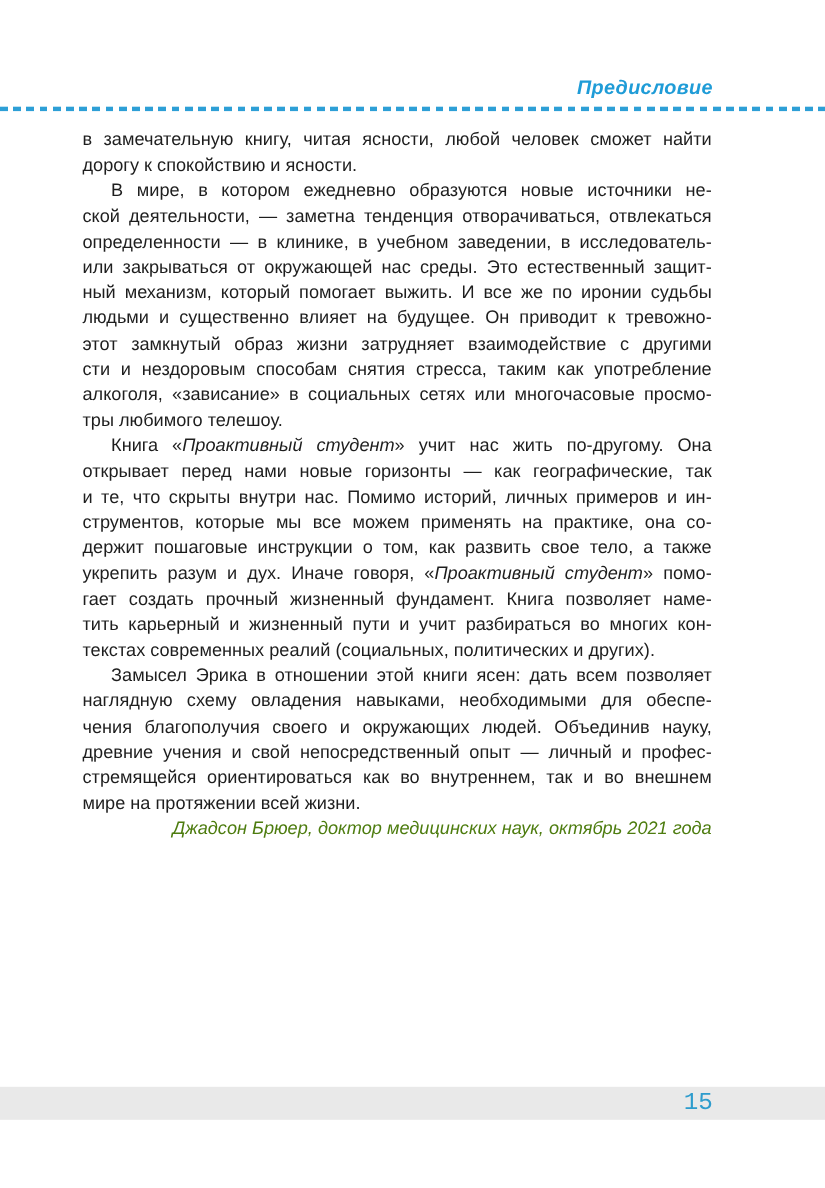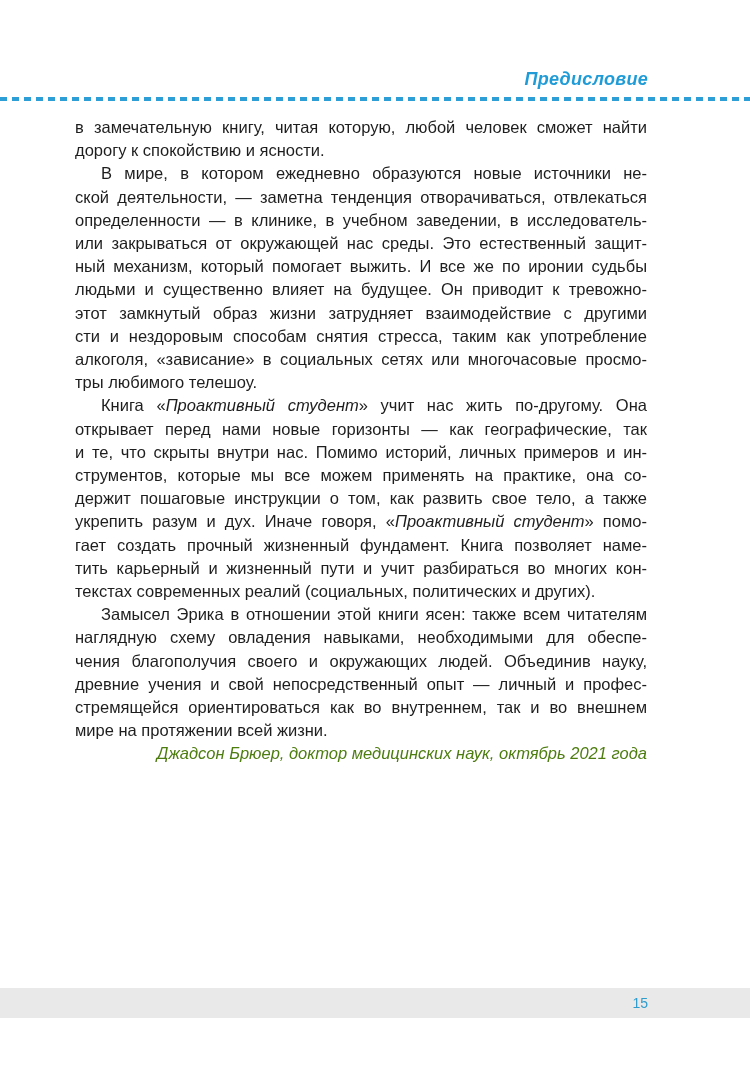--- a/index.html
+++ b/index.html
@@ -65,57 +65,57 @@
   .footer-band {
     position: absolute;
     left: 0; right: 0;
     top: 988px; height: 30px;
     background: #e9e9e9;
   }
   .folio {
     position: absolute;
     right: 102px; top: 0;
     height: 30px; line-height: 30px;
-    font-family: Liberation Sans, sans-serif;
-    font-size: 14px;
+    font-family: Liberation Mono, monospace;
+    font-size: 22px;
     color: #2e9ccd;
   }
 </style>
 </head>
 <body>
 
 <div class="page">
 
   <div class="running-head">Предисловие</div>
 
   <div class="dashed-rule"></div>
 
   <div class="text-block">
-      <div class="line"><span>в замечательную книгу, читая которую, любой человек сможет найти</span></div>
+      <div class="line"><span>в замечательную книгу, читая ясности, любой человек сможет найти</span></div>
       <div class="line para-end"><span>дорогу к спокойствию и ясности.</span></div>
       <div class="line indent"><span>В мире, в котором ежедневно образуются новые источники не-</span></div>
       <div class="line"><span>ской деятельности, — заметна тенденция отворачиваться, отвлекаться</span></div>
       <div class="line"><span>определенности — в клинике, в учебном заведении, в исследователь-</span></div>
       <div class="line"><span>или закрываться от окружающей нас среды. Это естественный защит-</span></div>
       <div class="line"><span>ный механизм, который помогает выжить. И все же по иронии судьбы</span></div>
       <div class="line"><span>людьми и существенно влияет на будущее. Он приводит к тревожно-</span></div>
       <div class="line"><span>этот замкнутый образ жизни затрудняет взаимодействие с другими</span></div>
       <div class="line"><span>сти и нездоровым способам снятия стресса, таким как употребление</span></div>
       <div class="line"><span>алкоголя, «зависание» в социальных сетях или многочасовые просмо-</span></div>
       <div class="line para-end"><span>тры любимого телешоу.</span></div>
       <div class="line indent"><span>Книга «</span><span class="it">Проактивный студент</span><span>» учит нас жить по-другому. Она</span></div>
       <div class="line"><span>открывает перед нами новые горизонты — как географические, так</span></div>
       <div class="line"><span>и те, что скрыты внутри нас. Помимо историй, личных примеров и ин-</span></div>
       <div class="line"><span>струментов, которые мы все можем применять на практике, она со-</span></div>
       <div class="line"><span>держит пошаговые инструкции о том, как развить свое тело, а также</span></div>
       <div class="line"><span>укрепить разум и дух. Иначе говоря, «</span><span class="it">Проактивный студент</span><span>» помо-</span></div>
       <div class="line"><span>гает создать прочный жизненный фундамент. Книга позволяет наме-</span></div>
       <div class="line"><span>тить карьерный и жизненный пути и учит разбираться во многих кон-</span></div>
       <div class="line para-end"><span>текстах современных реалий (социальных, политических и других).</span></div>
-      <div class="line indent"><span>Замысел Эрика в отношении этой книги ясен: также всем читателям</span></div>
+      <div class="line indent"><span>Замысел Эрика в отношении этой книги ясен: дать всем позволяет</span></div>
       <div class="line"><span>наглядную схему овладения навыками, необходимыми для обеспе-</span></div>
       <div class="line"><span>чения благополучия своего и окружающих людей. Объединив науку,</span></div>
       <div class="line"><span>древние учения и свой непосредственный опыт — личный и профес-</span></div>
       <div class="line"><span>стремящейся ориентироваться как во внутреннем, так и во внешнем</span></div>
       <div class="line para-end"><span>мире на протяжении всей жизни.</span></div>
       <div class="signature">Джадсон Брюер, доктор медицинских наук, октябрь 2021 года</div>
     </div>
 
   <div class="footer-band">
     <span class="folio">15</span>

